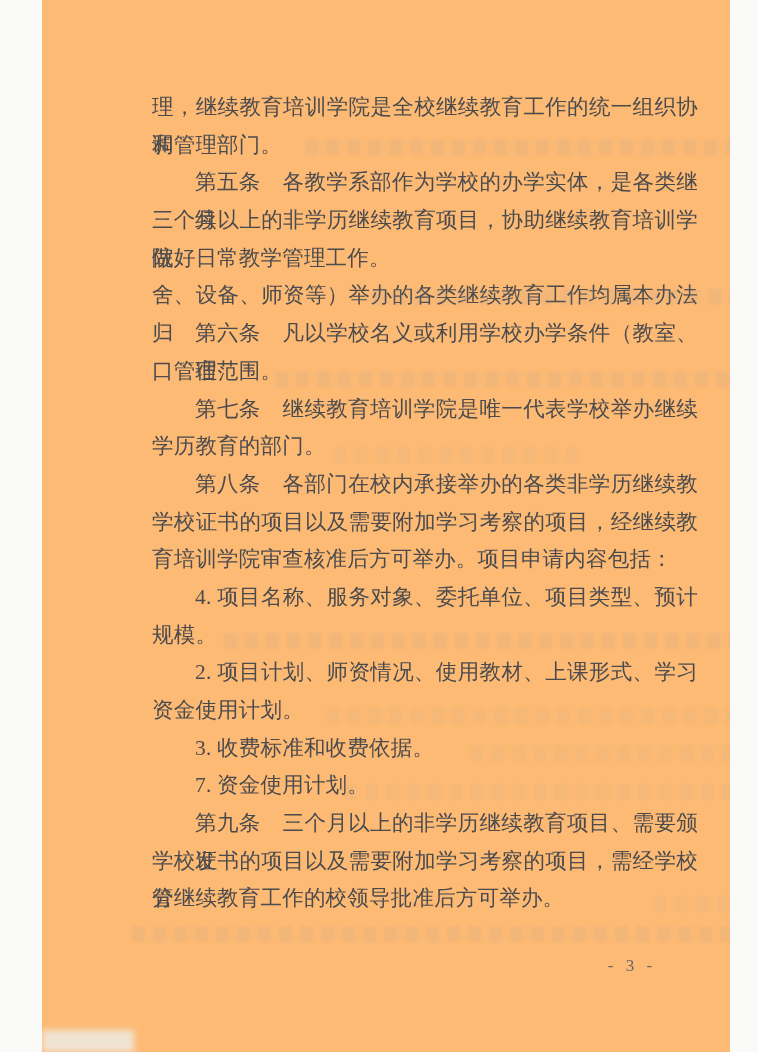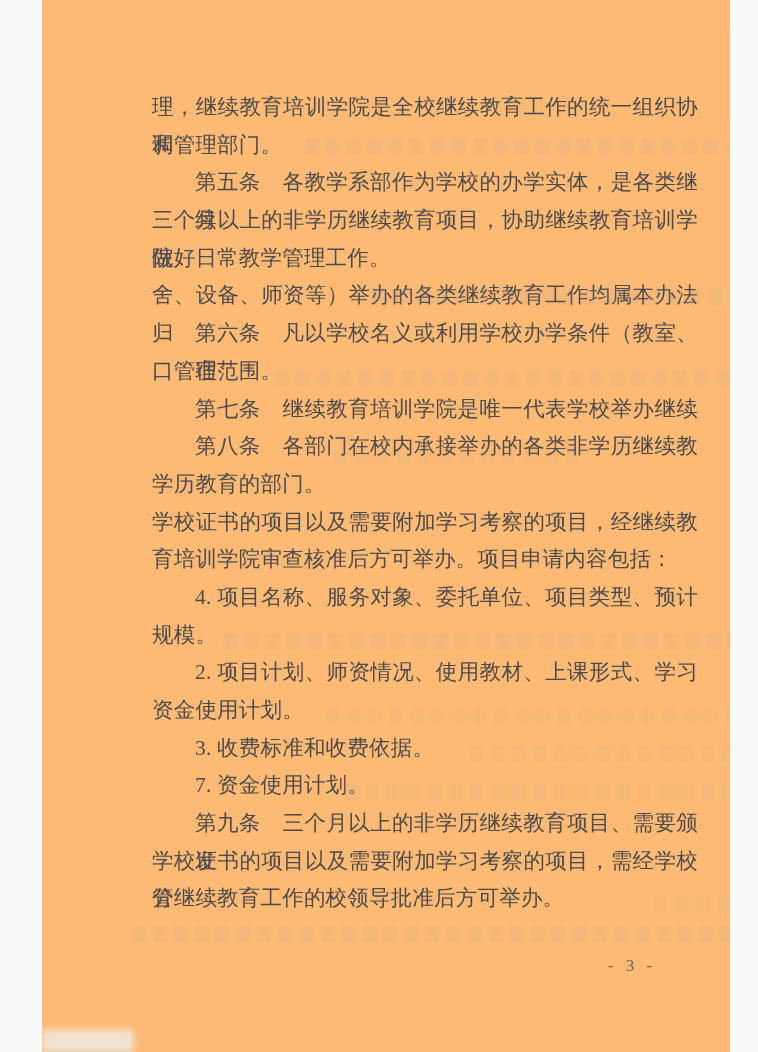--- a/index.html
+++ b/index.html
@@ -101,22 +101,22 @@
   <div class="text-block">
     <div class="line fill">理，继续教育培训学院是全校继续教育工作的统一组织协调</div>
     <div class="line">和管理部门。</div>
     <div class="line fill indent">第五条　各教学系部作为学校的办学实体，是各类继续</div>
     <div class="line fill">三个月以上的非学历继续教育项目，协助继续教育培训学院</div>
     <div class="line">做好日常教学管理工作。</div>
     <div class="line fill">舍、设备、师资等）举办的各类继续教育工作均属本办法归</div>
     <div class="line fill indent">第六条　凡以学校名义或利用学校办学条件（教室、宿</div>
     <div class="line">口管理范围。</div>
     <div class="line fill indent">第七条　继续教育培训学院是唯一代表学校举办继续</div>
+    <div class="line">学历教育的部门。</div>
     <div class="line fill indent">第八条　各部门在校内承接举办的各类非学历继续教</div>
-    <div class="line">学历教育的部门。</div>
     <div class="line fill">学校证书的项目以及需要附加学习考察的项目，经继续教</div>
     <div class="line">育培训学院审查核准后方可举办。项目申请内容包括：</div>
     <div class="line fill indent">4. 项目名称、服务对象、委托单位、项目类型、预计</div>
     <div class="line">规模。</div>
     <div class="line fill indent">2. 项目计划、师资情况、使用教材、上课形式、学习</div>
     <div class="line">资金使用计划。</div>
     <div class="line indent">3. 收费标准和收费依据。</div>
     <div class="line indent">7. 资金使用计划。</div>
     <div class="line fill indent">第九条　三个月以上的非学历继续教育项目、需要颁发</div>
     <div class="line fill">学校证书的项目以及需要附加学习考察的项目，需经学校分</div>

